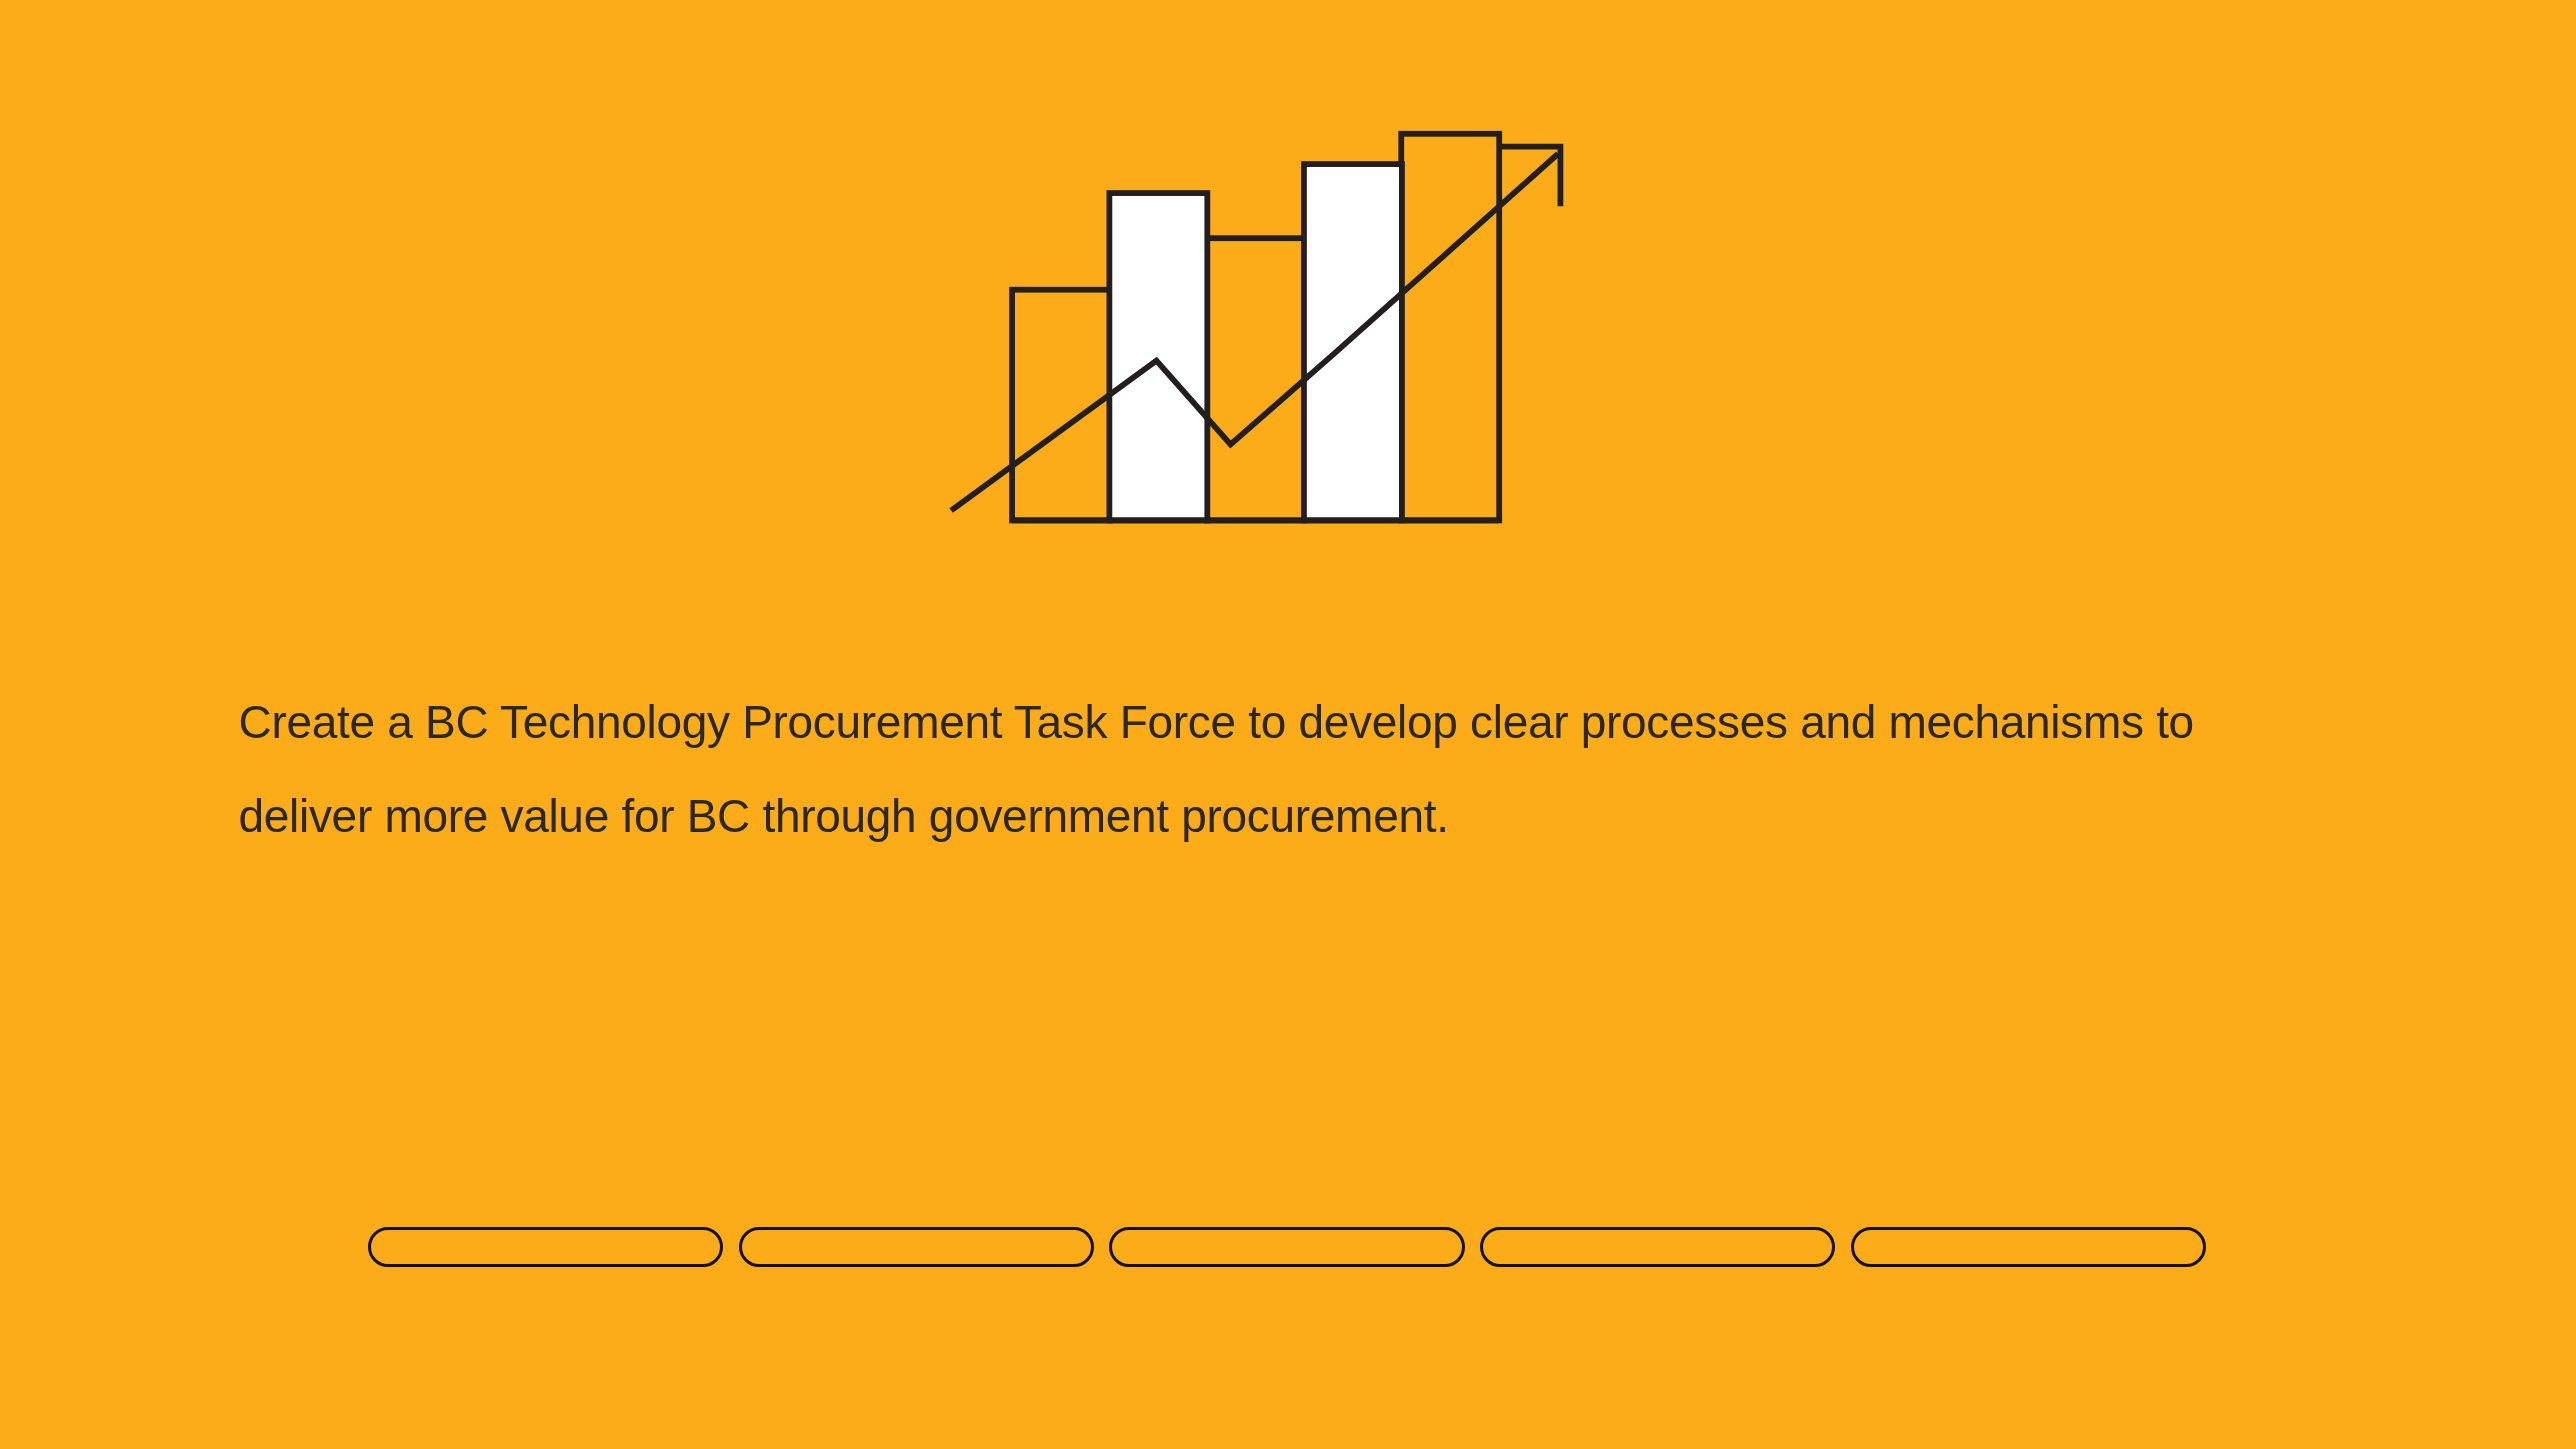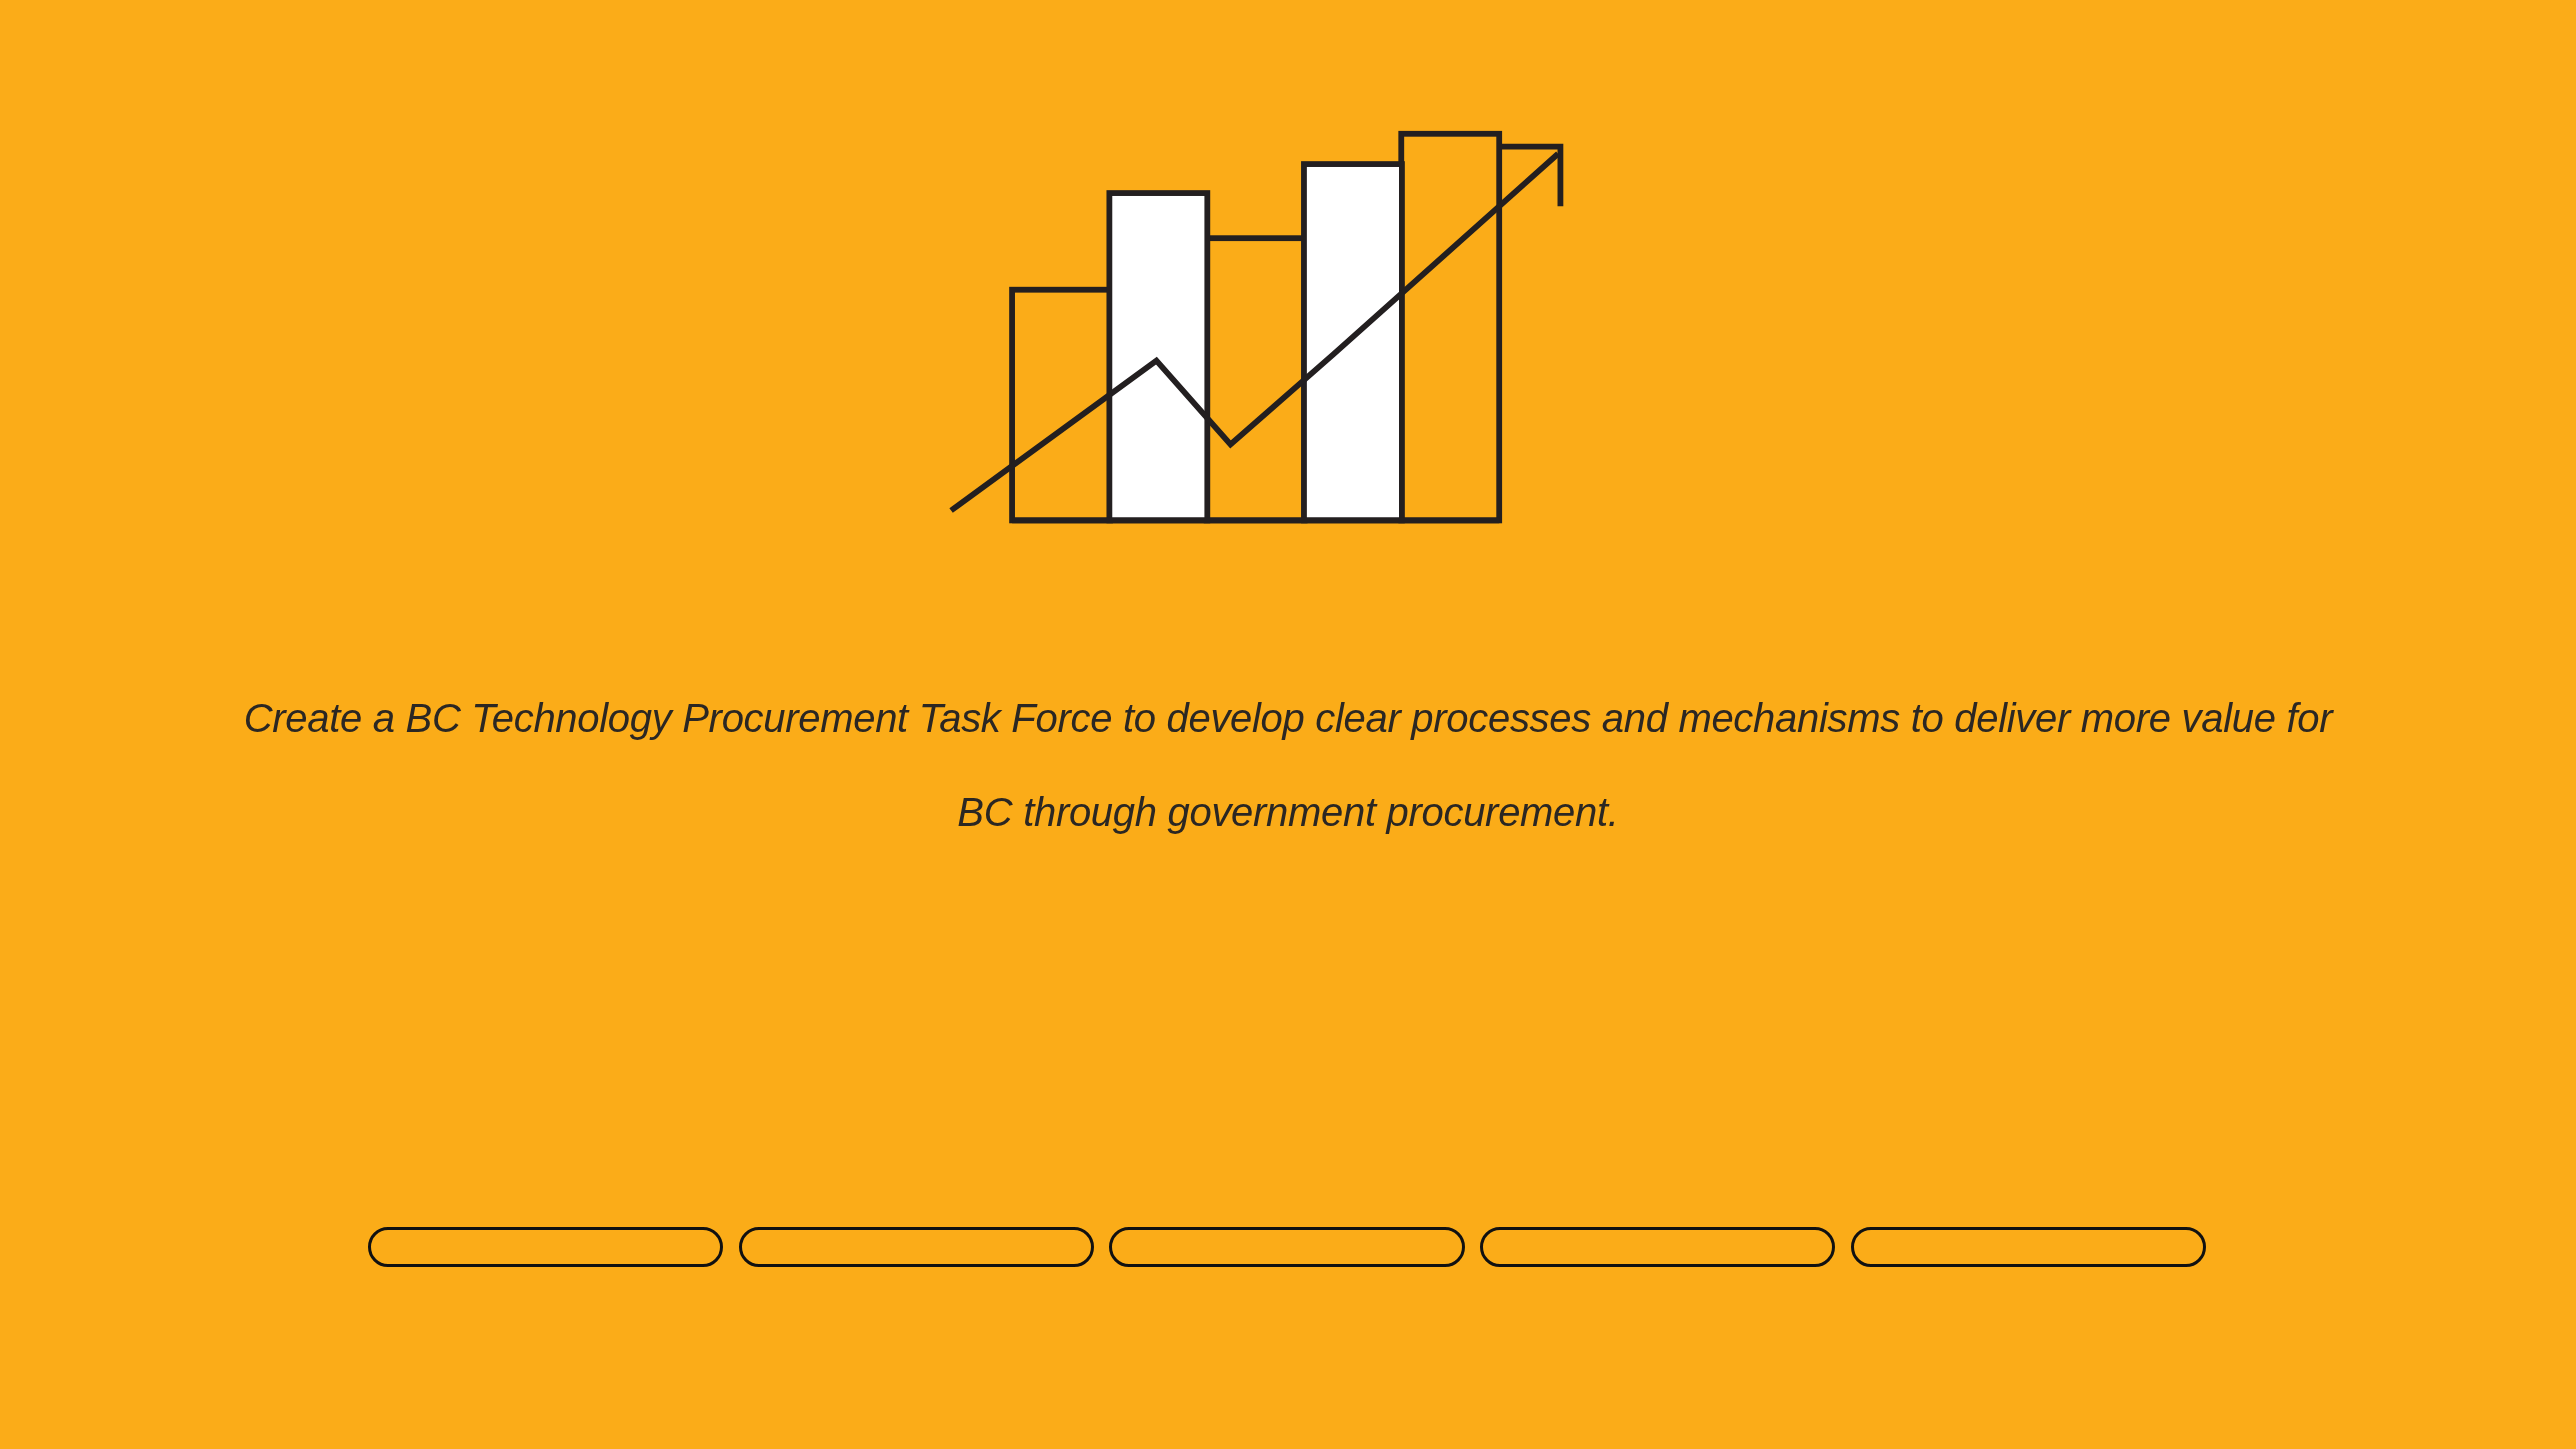--- a/index.html
+++ b/index.html
@@ -39,29 +39,27 @@
     height: 477px;
   }
 
   
   .headline {
     position: absolute;
     left: 50%;
     transform: translateX(-50%);
     top: 644px;
     width: 2099px;
-    text-align: center;
     color: #2B2723;
     font-family: "Liberation Sans", sans-serif;
-    font-size: 40px;
+    font-size: 46px;
     line-height: 94px;
     font-weight: 400;
     letter-spacing: -0.3px;
     white-space: pre-line;
-    font-style: italic;
   }
 
   
   .pill-row {
     position: absolute;
     left: 368px;
     top: 1225px;
     width: 1838px;
     height: 44px;
     display: flex;

